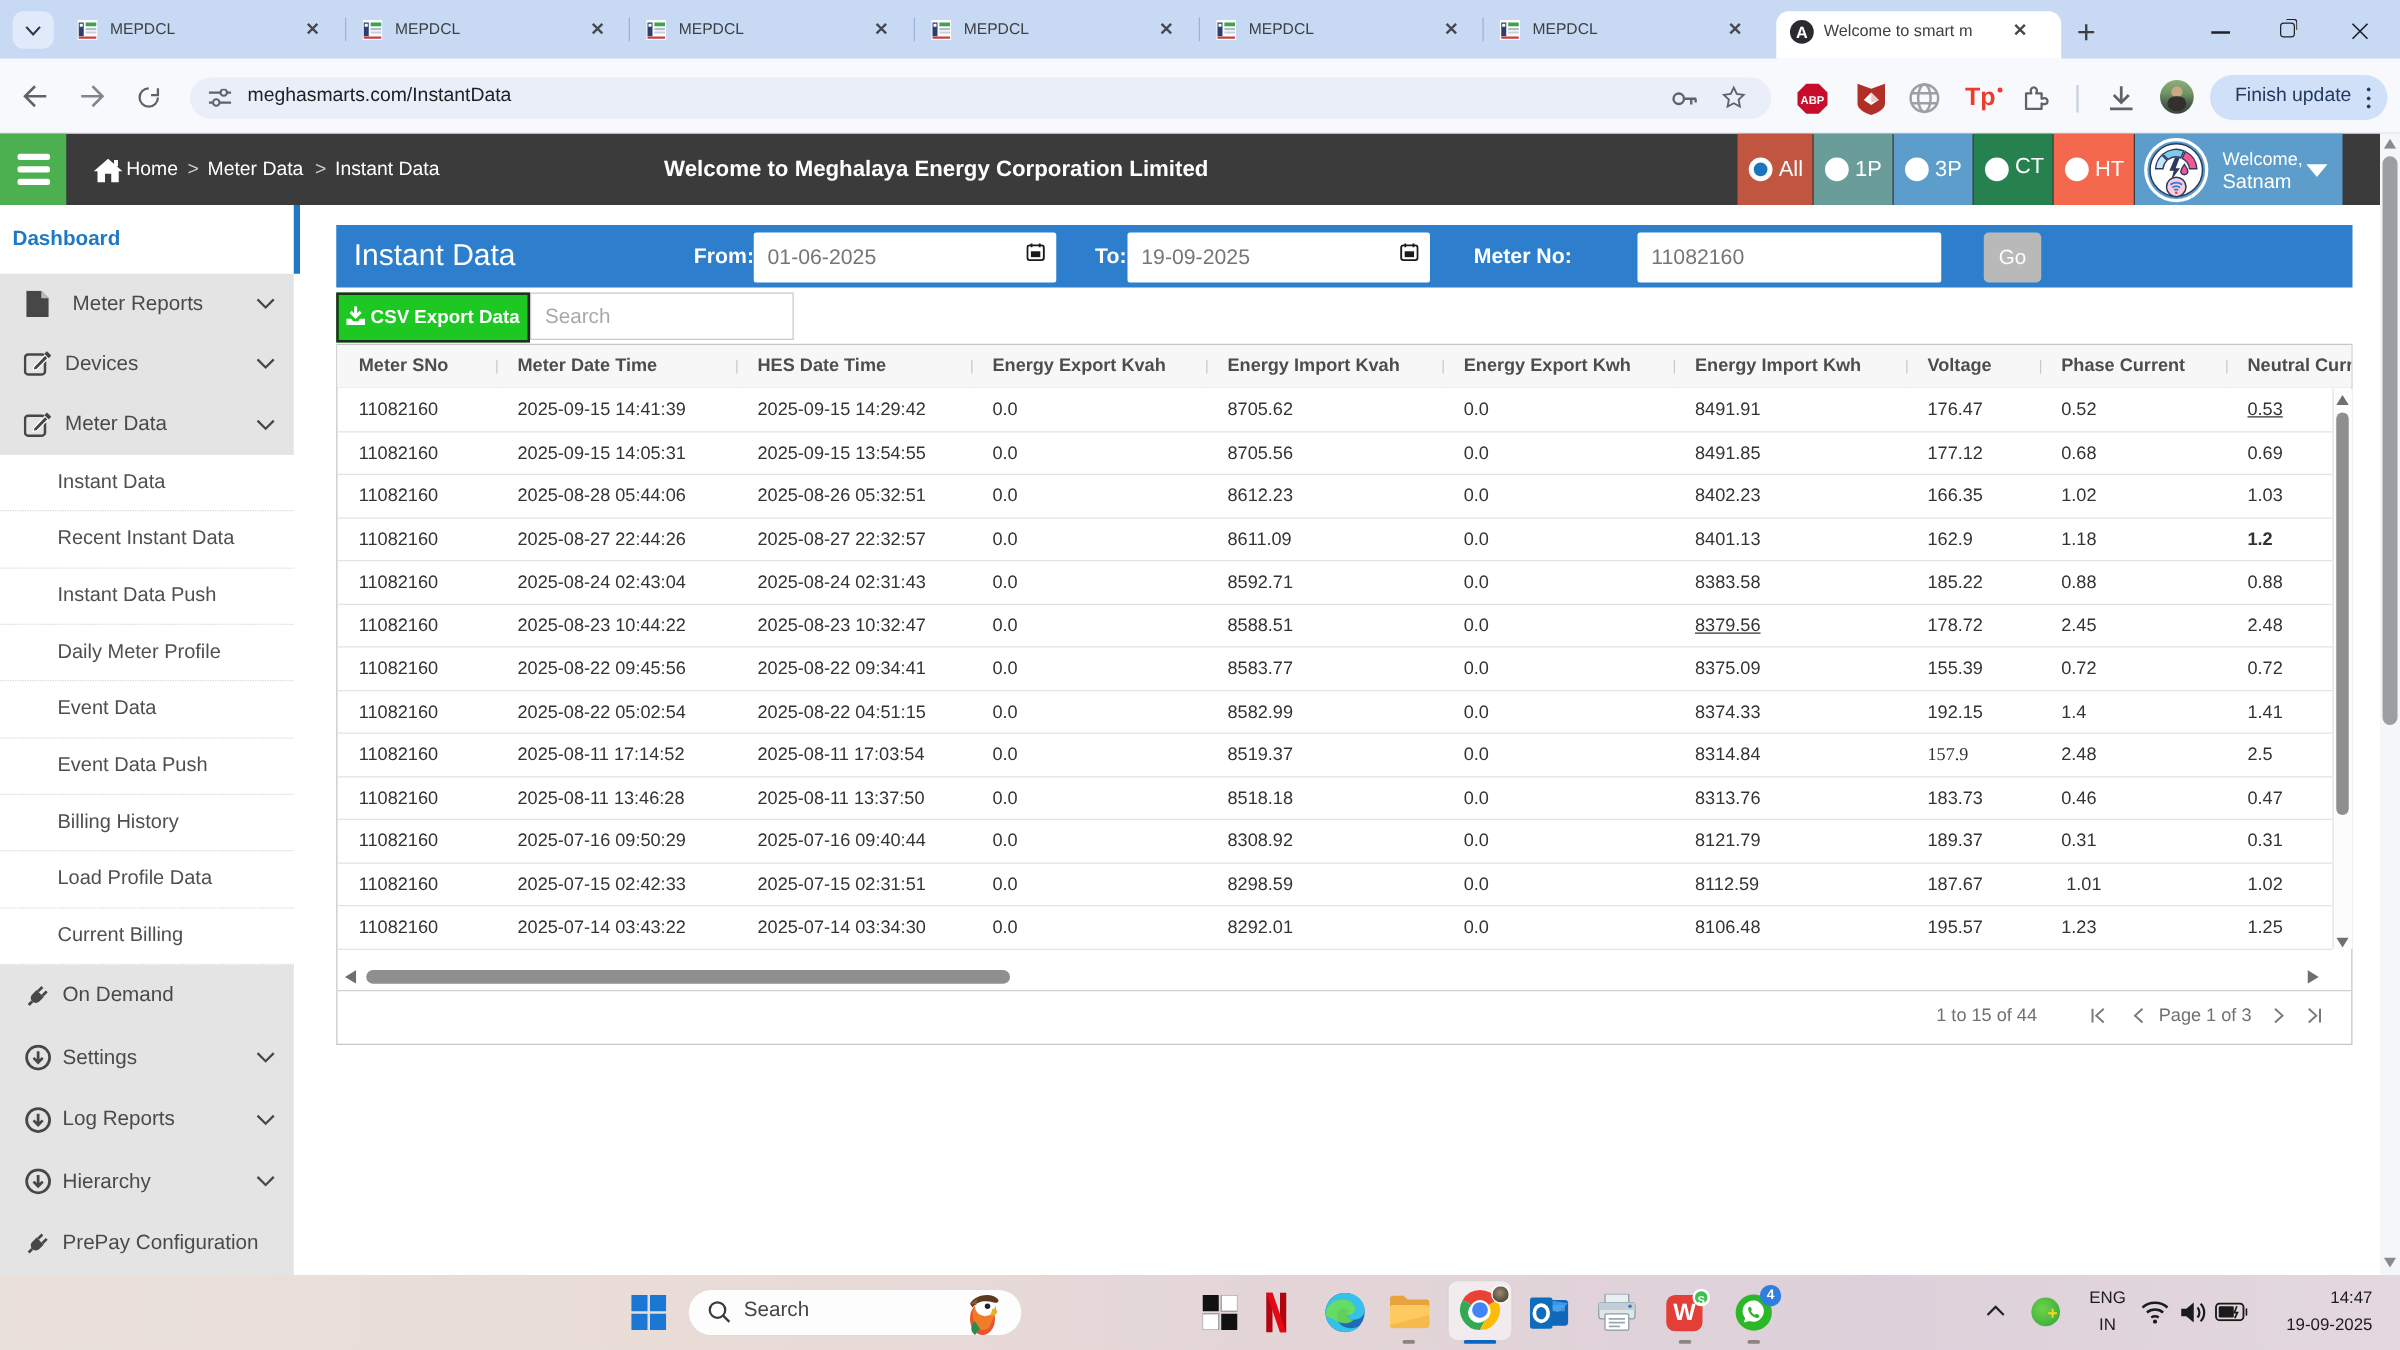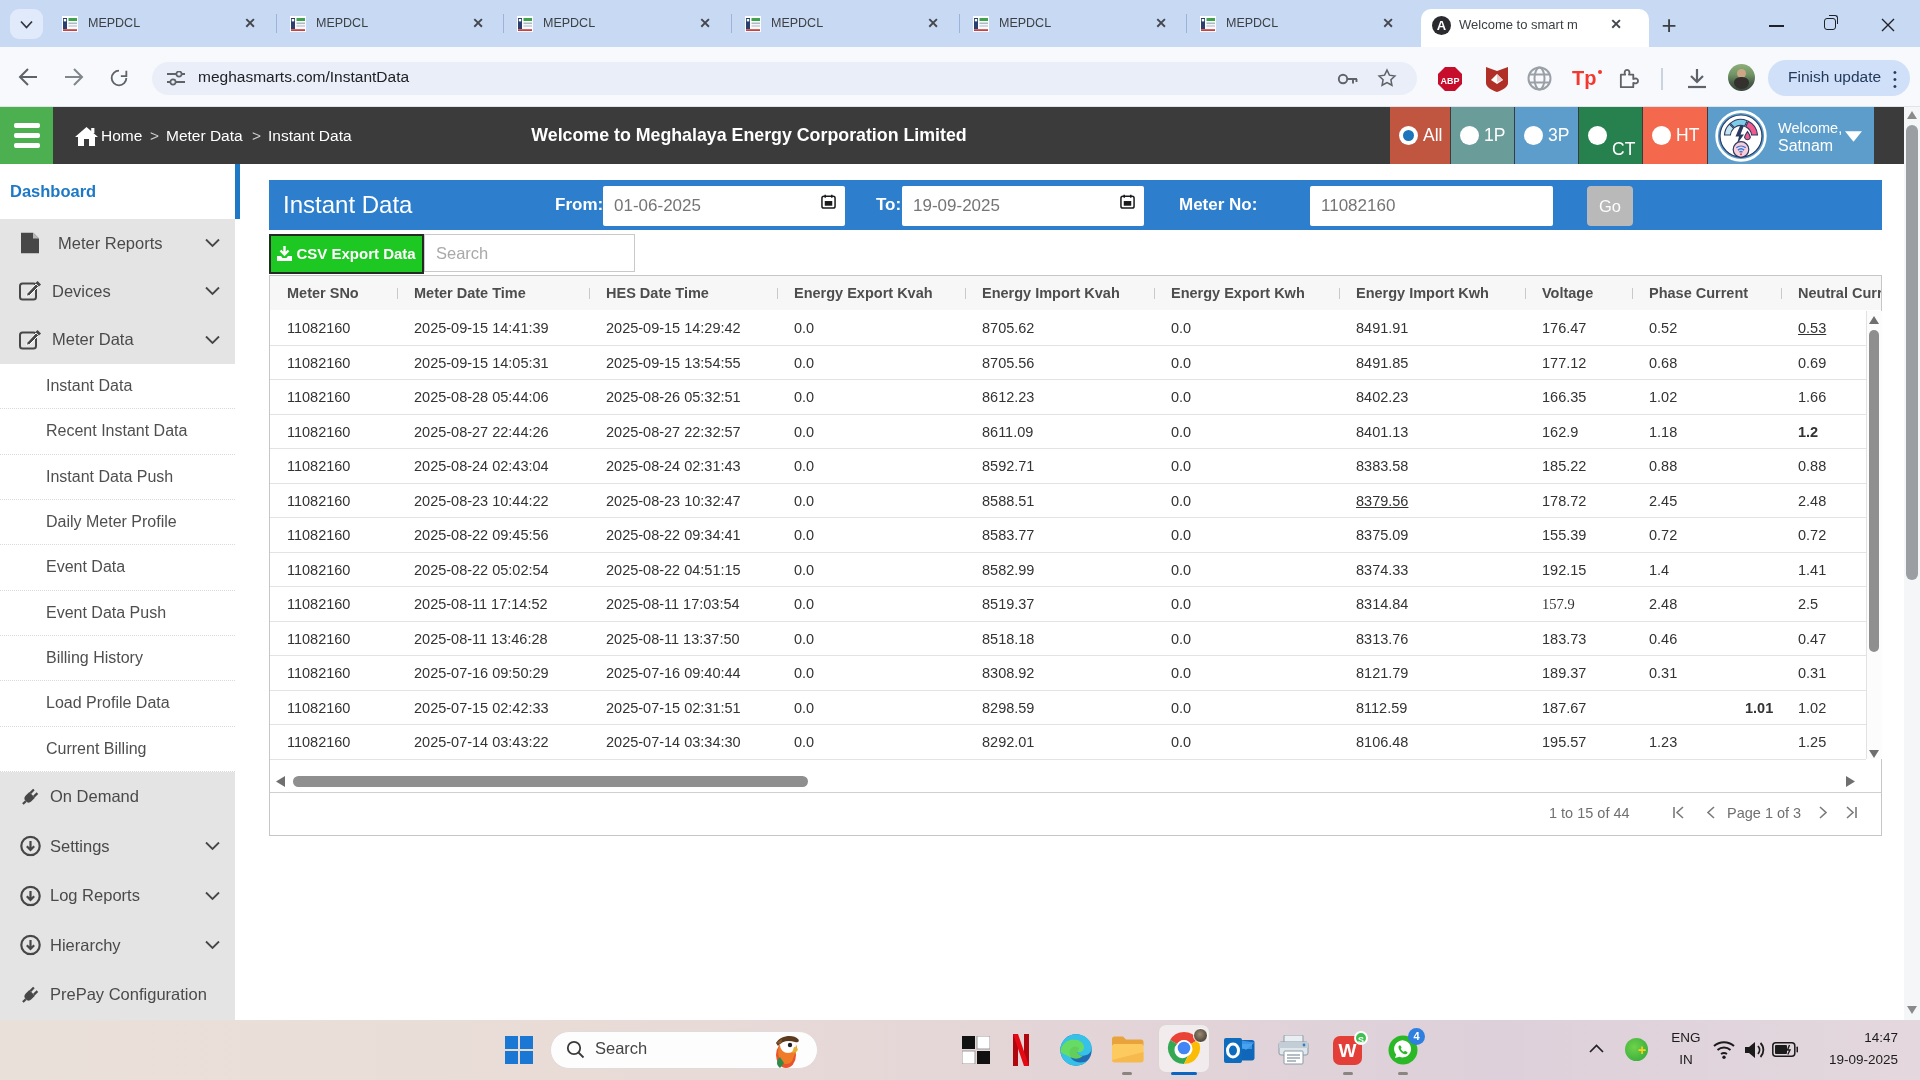--- a/index.html
+++ b/index.html
@@ -209,21 +209,21 @@
 <div class="abs" style="left:1403px;top:130px;width:11px;height:11px;border-radius:50%;background:#1c75bb;"></div>
 <div class="abs rlbl" style="left:1423px;top:107px;">All</div>
 <div class="abs rblock" style="left:1451px;width:63px;background:#6a9c99;"></div>
 <div class="abs rcirc" style="left:1460px;top:126px;"></div>
 <div class="abs rlbl" style="left:1484px;top:107px;">1P</div>
 <div class="abs rblock" style="left:1515px;width:63px;background:#5c9dcb;"></div>
 <div class="abs rcirc" style="left:1524px;top:126px;"></div>
 <div class="abs rlbl" style="left:1548px;top:107px;">3P</div>
 <div class="abs rblock" style="left:1579px;width:63px;background:#27814f;"></div>
 <div class="abs rcirc" style="left:1588px;top:126px;"></div>
-<div class="abs rlbl" style="left:1612px;top:121px;">CT</div>
+<div class="abs rlbl" style="left:1612px;top:104px;">CT</div>
 <div class="abs rblock" style="left:1643px;width:64px;background:#f4694e;"></div>
 <div class="abs rcirc" style="left:1652px;top:126px;"></div>
 <div class="abs rlbl" style="left:1676px;top:107px;">HT</div>
 <div class="abs rblock" style="left:1708px;width:166px;background:#5c9dcb;"></div>
 <svg class="abs" style="left:1714px;top:109px" width="54" height="54" viewBox="0 0 54 54">
 <circle cx="27" cy="27" r="26" fill="#5c9dcb"></circle>
 <circle cx="27" cy="27" r="24.4" fill="none" stroke="#fff" stroke-width="2.6"></circle>
 <circle cx="27" cy="27" r="21" fill="#fff"></circle>
 <circle cx="27" cy="27" r="21" fill="none" stroke="#2b3a60" stroke-width="1.2"></circle>
 <g stroke="#2b3a60" stroke-width="1.1">
@@ -429,21 +429,21 @@
 <div class="abs" style="left:270px;top:380.0px;width:1596px;height:34.5px;border-bottom:1px solid #e3e3e3;"></div>
 <div class="abs cell" style="left:270px;top:380.0px;width:127px;">11082160</div>
 <div class="abs cell" style="left:397px;top:380.0px;width:192px;">2025-08-28 05:44:06</div>
 <div class="abs cell" style="left:589px;top:380.0px;width:188px;">2025-08-26 05:32:51</div>
 <div class="abs cell" style="left:777px;top:380.0px;width:188px;">0.0</div>
 <div class="abs cell" style="left:965px;top:380.0px;width:189px;">8612.23</div>
 <div class="abs cell" style="left:1154px;top:380.0px;width:185px;">0.0</div>
 <div class="abs cell" style="left:1339px;top:380.0px;width:186px;">8402.23</div>
 <div class="abs cell" style="left:1525px;top:380.0px;width:107px;">166.35</div>
 <div class="abs cell" style="left:1632px;top:380.0px;width:149px;">1.02</div>
-<div class="abs cell" style="left:1781px;top:380.0px;width:100px;">1.66</div>
+<div class="abs cell" style="left:1781px;top:380.0px;width:100px;">1.03</div>
 <div class="abs" style="left:270px;top:414.5px;width:1596px;height:34.5px;border-bottom:1px solid #e3e3e3;"></div>
 <div class="abs cell" style="left:270px;top:414.5px;width:127px;">11082160</div>
 <div class="abs cell" style="left:397px;top:414.5px;width:192px;">2025-08-27 22:44:26</div>
 <div class="abs cell" style="left:589px;top:414.5px;width:188px;">2025-08-27 22:32:57</div>
 <div class="abs cell" style="left:777px;top:414.5px;width:188px;">0.0</div>
 <div class="abs cell" style="left:965px;top:414.5px;width:189px;">8611.09</div>
 <div class="abs cell" style="left:1154px;top:414.5px;width:185px;">0.0</div>
 <div class="abs cell" style="left:1339px;top:414.5px;width:186px;">8401.13</div>
 <div class="abs cell" style="left:1525px;top:414.5px;width:107px;">162.9</div>
 <div class="abs cell" style="left:1632px;top:414.5px;width:149px;">1.18</div>
@@ -527,21 +527,21 @@
 <div class="abs cell" style="left:1781px;top:656.0px;width:100px;">0.31</div>
 <div class="abs" style="left:270px;top:690.5px;width:1596px;height:34.5px;border-bottom:1px solid #e3e3e3;"></div>
 <div class="abs cell" style="left:270px;top:690.5px;width:127px;">11082160</div>
 <div class="abs cell" style="left:397px;top:690.5px;width:192px;">2025-07-15 02:42:33</div>
 <div class="abs cell" style="left:589px;top:690.5px;width:188px;">2025-07-15 02:31:51</div>
 <div class="abs cell" style="left:777px;top:690.5px;width:188px;">0.0</div>
 <div class="abs cell" style="left:965px;top:690.5px;width:189px;">8298.59</div>
 <div class="abs cell" style="left:1154px;top:690.5px;width:185px;">0.0</div>
 <div class="abs cell" style="left:1339px;top:690.5px;width:186px;">8112.59</div>
 <div class="abs cell" style="left:1525px;top:690.5px;width:107px;">187.67</div>
-<div class="abs cell" style="left:1728px;top:690.5px;width:149px;font-weight:bold;">1.01</div>
+<div class="abs cell" style="left:1636px;top:690.5px;width:149px;">1.01</div>
 <div class="abs cell" style="left:1781px;top:690.5px;width:100px;">1.02</div>
 <div class="abs" style="left:270px;top:725.0px;width:1596px;height:34.5px;border-bottom:1px solid #e3e3e3;"></div>
 <div class="abs cell" style="left:270px;top:725.0px;width:127px;">11082160</div>
 <div class="abs cell" style="left:397px;top:725.0px;width:192px;">2025-07-14 03:43:22</div>
 <div class="abs cell" style="left:589px;top:725.0px;width:188px;">2025-07-14 03:34:30</div>
 <div class="abs cell" style="left:777px;top:725.0px;width:188px;">0.0</div>
 <div class="abs cell" style="left:965px;top:725.0px;width:189px;">8292.01</div>
 <div class="abs cell" style="left:1154px;top:725.0px;width:185px;">0.0</div>
 <div class="abs cell" style="left:1339px;top:725.0px;width:186px;">8106.48</div>
 <div class="abs cell" style="left:1525px;top:725.0px;width:107px;">195.57</div>

